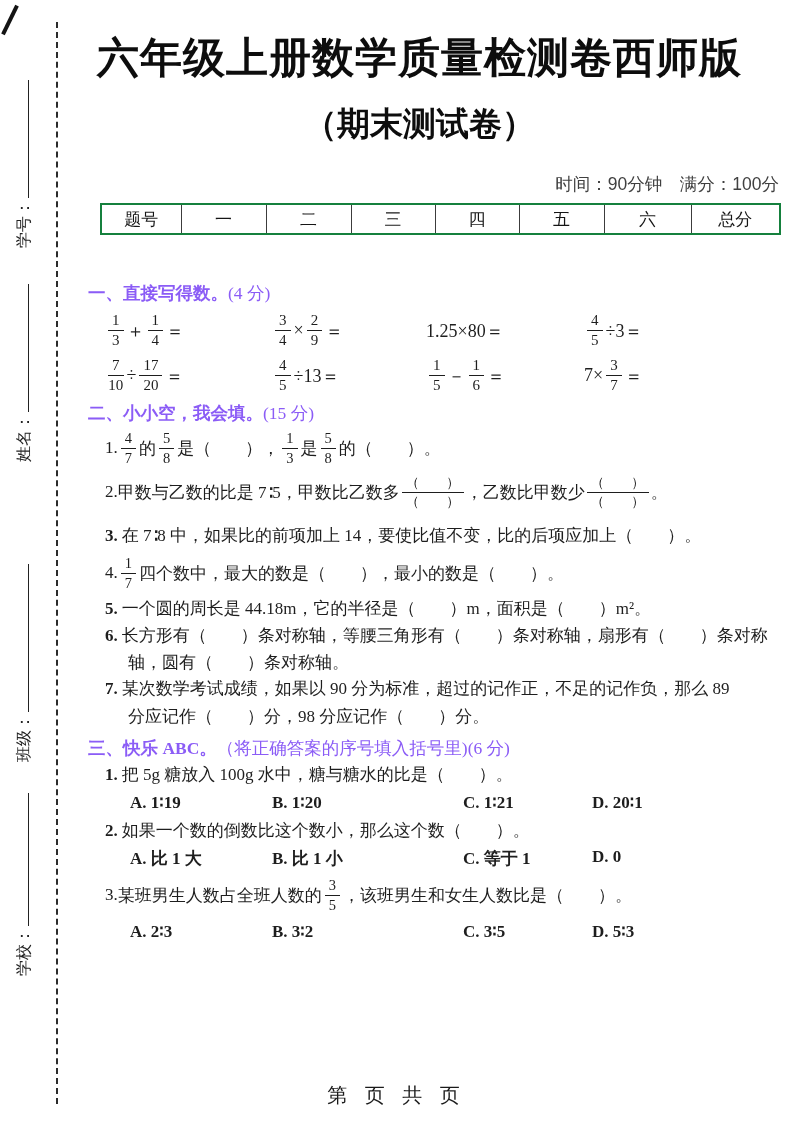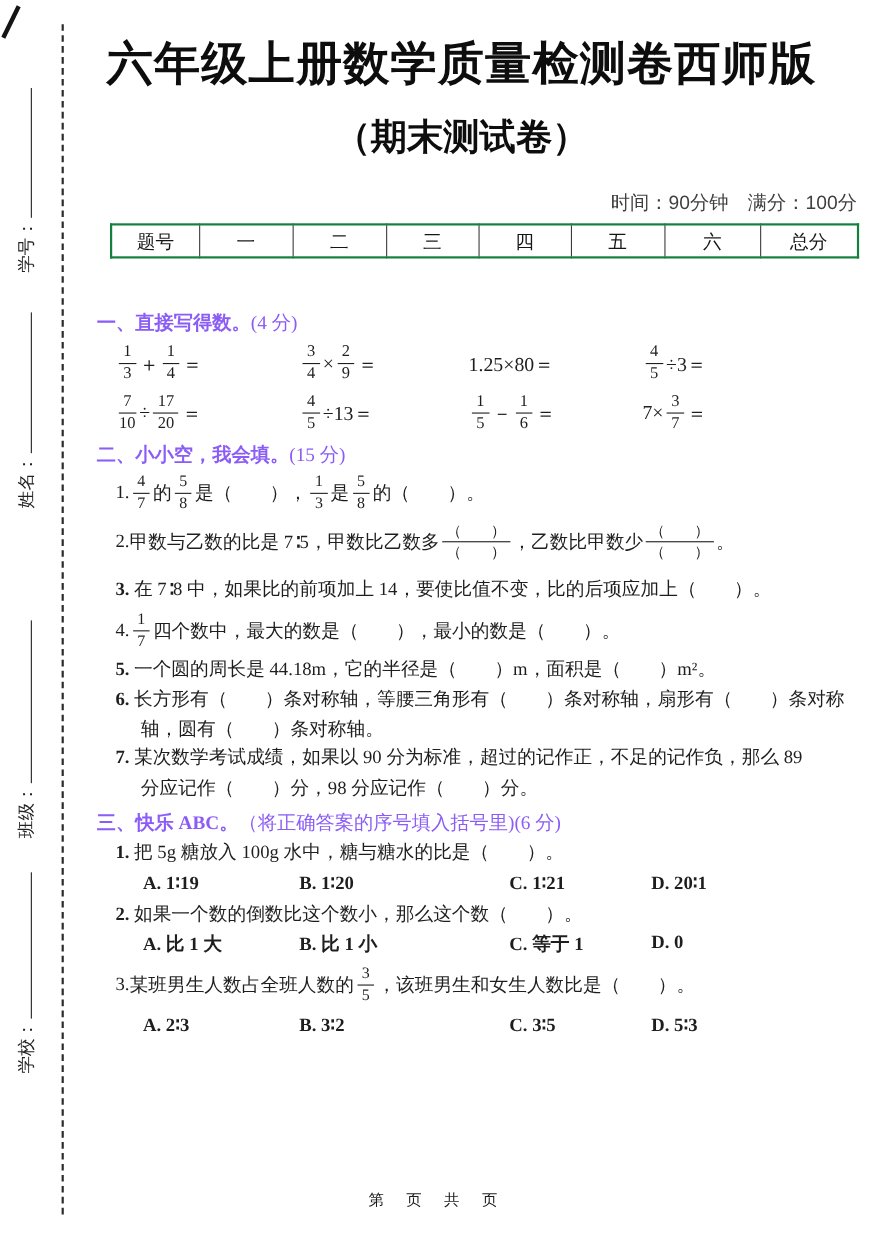--- a/index.html
+++ b/index.html
@@ -108,22 +108,22 @@
   .qflex{position:absolute;left:105px;display:flex;align-items:center;height:44px;white-space:pre;}
 
   
   .opts{position:absolute;left:0;right:0;height:26px;}
   .opts span{position:absolute;white-space:nowrap;font-weight:bold;}
   .oA{left:130px;} .oB{left:272px;} .oC{left:434px;margin-left:29px;} .oD{left:592px;}
 
   
   .footer{
     position:absolute;left:0;right:0;top:1082px;
-    text-align:center;font-size:14px;letter-spacing:6px;color:#1a1a1a;
-    font-family:Liberation Mono, monospace;
+    text-align:center;font-size:20px;letter-spacing:6px;color:#1a1a1a;
+    font-family:Liberation Sans, sans-serif;
   }
 </style>
 </head>
 <body>
 
 <div class="page">
 
   <div class="corner-mark"></div>
   <div class="cut-line"></div>
 

